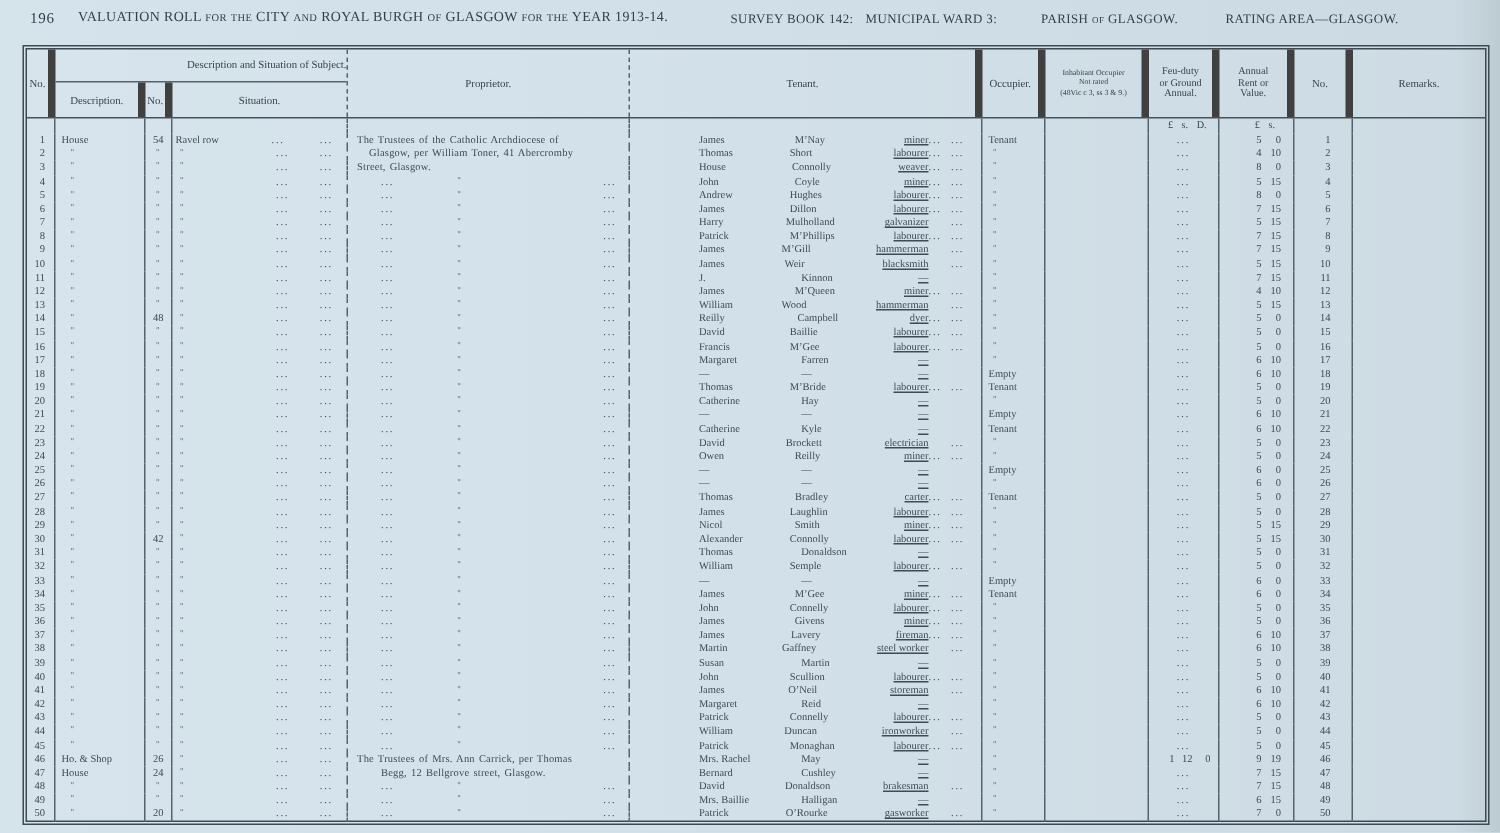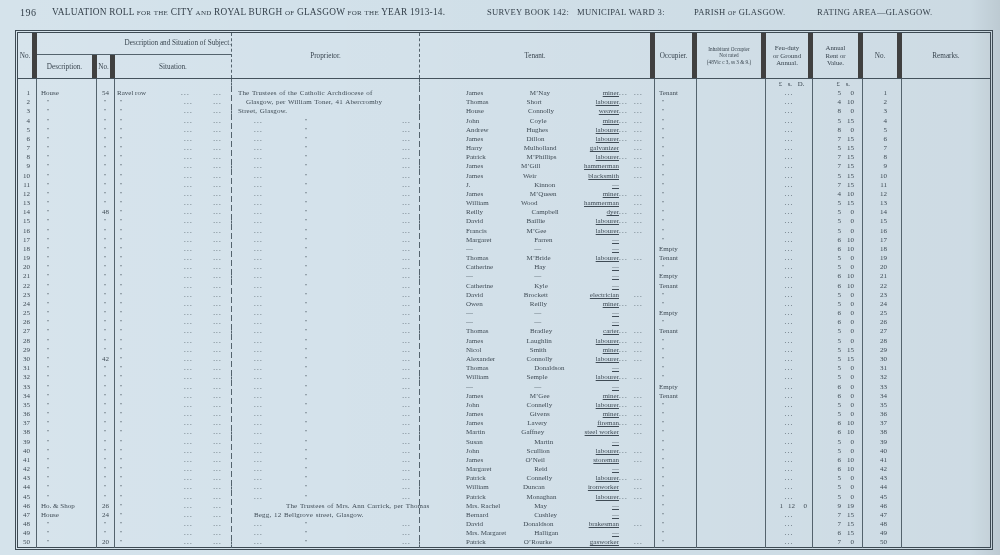--- a/index.html
+++ b/index.html
@@ -1715,21 +1715,21 @@
       <div class="tr">
         <span class="c no">46</span>
         <span class="c desc">Ho. &amp; Shop</span>
         <span class="c dno">26</span>
         <span class="c sit">
           <i class="st dit">"</i>
           <i class="dots sd1">...</i>
           <i class="dots sd2">...</i>
         </span>
         <span class="c prop">
-          <i class="pt" style="padding-left: 6px; margin-left: 48px;">The Trustees of Mrs. Ann Carrick, per Thomas</i>
+          <i class="pt" style="padding-left: 6px;">The Trustees of Mrs. Ann Carrick, per Thomas</i>
         </span>
         <span class="c ten">
           <i class="tf">Mrs. Rachel</i>
           <i class="tl">May</i>
           <i class="tocc">
             <b class="ow">—</b>
             <b class="dots od"></b>
             <b class="dots od2"></b>
           </i>
         </span>
@@ -1823,21 +1823,21 @@
           <i class="st dit">"</i>
           <i class="dots sd1">...</i>
           <i class="dots sd2">...</i>
         </span>
         <span class="c prop">
           <i class="dots pp1">...</i>
           <i class="dit ppq">"</i>
           <i class="dots pp2">...</i>
         </span>
         <span class="c ten">
-          <i class="tf">Mrs. Margaret</i>
+          <i class="tf">Mrs. Baillie</i>
           <i class="tl">Halligan</i>
           <i class="tocc">
             <b class="ow">—</b>
             <b class="dots od"></b>
             <b class="dots od2"></b>
           </i>
         </span>
         <span class="c occ dit">"</span>
         <span class="c inhab"></span>
         <span class="c feu">

